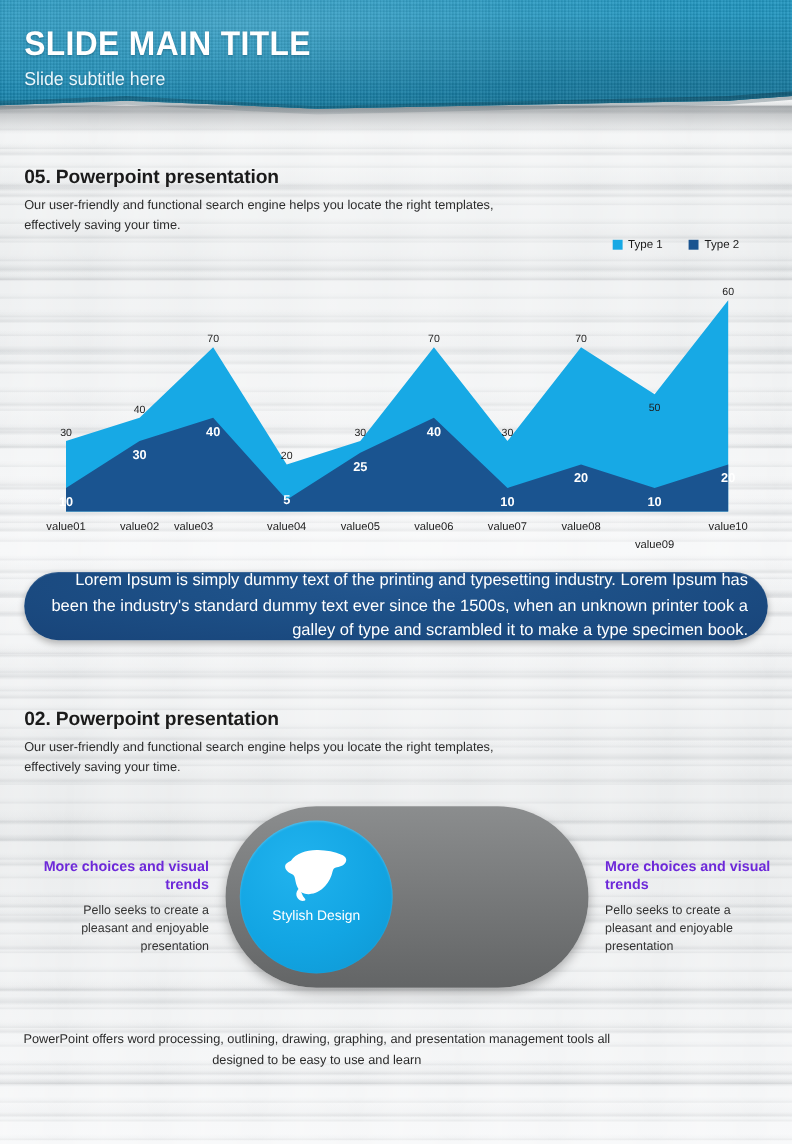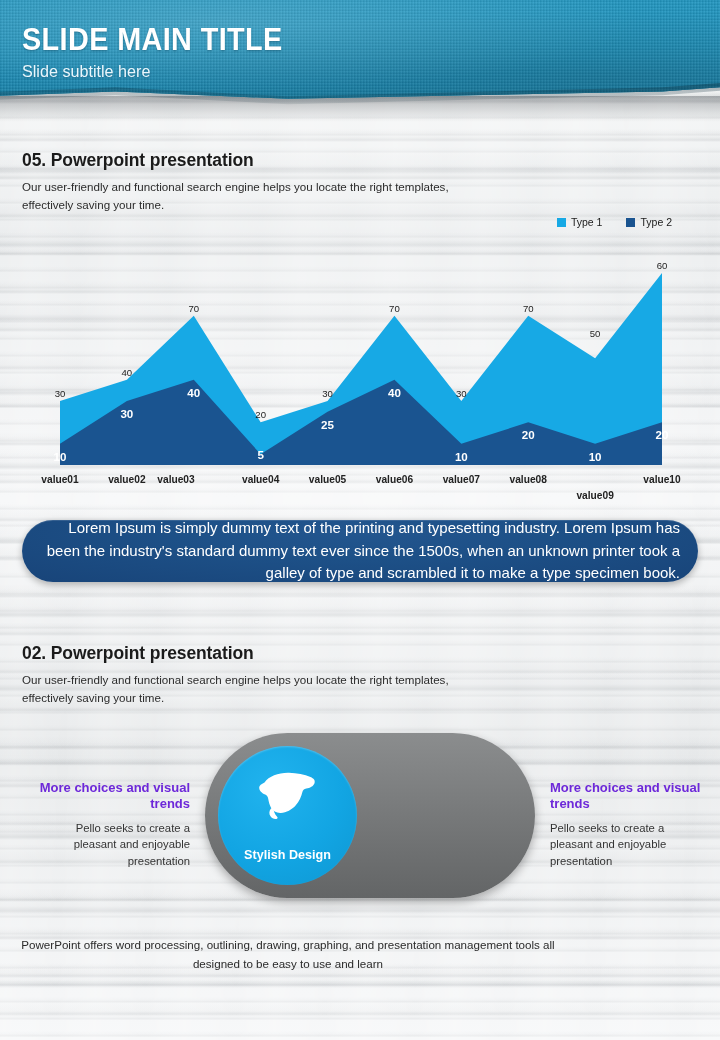--- a/index.html
+++ b/index.html
@@ -105,21 +105,21 @@
 
   
   .legend{ position:absolute; right:48px; top:216px; display:flex; gap:24px; align-items:center; }
   .legend-item{ display:flex; align-items:center; gap:5px; }
   .legend-swatch{ width:9px; height:9px; display:inline-block; }
   .legend-label{ font-size:10.5px; color:#1b1b1b; }
 
   
   .chart-wrap{ position:absolute; left:0; top:250px; width:720px; height:245px; }
   .chart-svg{ display:block; }
-  .xaxis{ position:absolute; left:0; top:468px; width:720px; height:22px;font-weight:bold; }
+  .xaxis{ position:absolute; left:0; top:468px; width:720px; height:22px; }
   .xlabel{
     position:absolute; font-size:10.2px; color:#222; text-align:center;
     transform:translateX(-50%); white-space:nowrap;
   }
   .dlabel{
     position:absolute; font-size:10.5px; white-space:nowrap;
     transform:translateX(-50%); pointer-events:none;
   }
   .dlabel.top{ color:#1d1d1d; font-weight:normal; font-size:9.6px; }
   .dlabel.inner{ color:#ffffff; font-weight:bold; font-size:11.6px; }
@@ -153,22 +153,22 @@
     background:radial-gradient(circle at 38% 30%, #21b3ee 0%, #12a5e3 55%, #0e97d2 100%);
     box-shadow:inset 0 1px 2px rgba(255,255,255,.25);
   }
   .circ-right{
     left:178px; top:13px; width:139px; height:139px;
     background:radial-gradient(circle at 38% 30%, #1f5f9a 0%, #1a5490 55%, #154a83 100%);
     box-shadow:inset 0 1px 2px rgba(255,255,255,.18);
   }
   .circ-icon{ margin-top:22px; }
   .circ-label{
-    color:#fff; font-size:12.6px; font-weight:bold; text-align:left;
-    line-height:1.22; margin-top:24px; padding:0 14px;
+    color:#fff; font-size:12.6px; font-weight:normal; text-align:left;
+    line-height:1.22; margin-top:0; padding:0 14px;
   }
 
   .side{ position:absolute; width:160px; }
   .side-title{ font-size:13px; font-weight:bold; color:#6d28d9; line-height:1.26; }
   .side-body{ font-size:11.3px; color:#333; line-height:1.45; margin-top:7px; }
   .side-left{ left:30px; top:780px; text-align:right; }
   .side-right{ left:550px; top:780px; text-align:left; }
 
   .footer{
     position:absolute; left:0; top:936px; width:576px;
@@ -212,21 +212,21 @@
   </div>
   <div id="chart-labels">
       <div class="dlabel top" style="left: 60px; top: 388px; position: absolute;">30</div>
       <div class="dlabel top" style="left: 126.889px; top: 366.667px; position: absolute;">40</div>
       <div class="dlabel top" style="left: 193.778px; top: 302.667px; position: absolute;">70</div>
       <div class="dlabel top" style="left: 260.667px; top: 409.333px; position: absolute;">20</div>
       <div class="dlabel top" style="left: 327.556px; top: 388px; position: absolute;">30</div>
       <div class="dlabel top" style="left: 394.444px; top: 302.667px; position: absolute;">70</div>
       <div class="dlabel top" style="left: 461.333px; top: 388px; position: absolute;">30</div>
       <div class="dlabel top" style="left: 528.222px; top: 302.667px; position: absolute;">70</div>
-      <div class="dlabel top" style="left: 595.111px; top: 328px; position: absolute;">50</div>
+      <div class="dlabel top" style="left: 595.111px; top: 366px; position: absolute;">50</div>
       <div class="dlabel top" style="left: 662px; top: 260px; position: absolute;">60</div>
       <div class="dlabel inner" style="left: 60px; top: 449.667px; position: absolute;">10</div>
       <div class="dlabel inner" style="left: 126.889px; top: 407px; position: absolute;">30</div>
       <div class="dlabel inner" style="left: 193.778px; top: 385.667px; position: absolute;">40</div>
       <div class="dlabel inner" style="left: 260.667px; top: 448px; position: absolute;">5</div>
       <div class="dlabel inner" style="left: 327.556px; top: 417.667px; position: absolute; text-align: center;">25</div>
       <div class="dlabel inner" style="left: 394.444px; top: 385.667px; position: absolute;">40</div>
       <div class="dlabel inner" style="left: 461.333px; top: 449.667px; position: absolute;">10</div>
       <div class="dlabel inner" style="left: 528.222px; top: 428.333px; position: absolute;">20</div>
       <div class="dlabel inner" style="left: 595.111px; top: 449.667px; position: absolute;">10</div>

